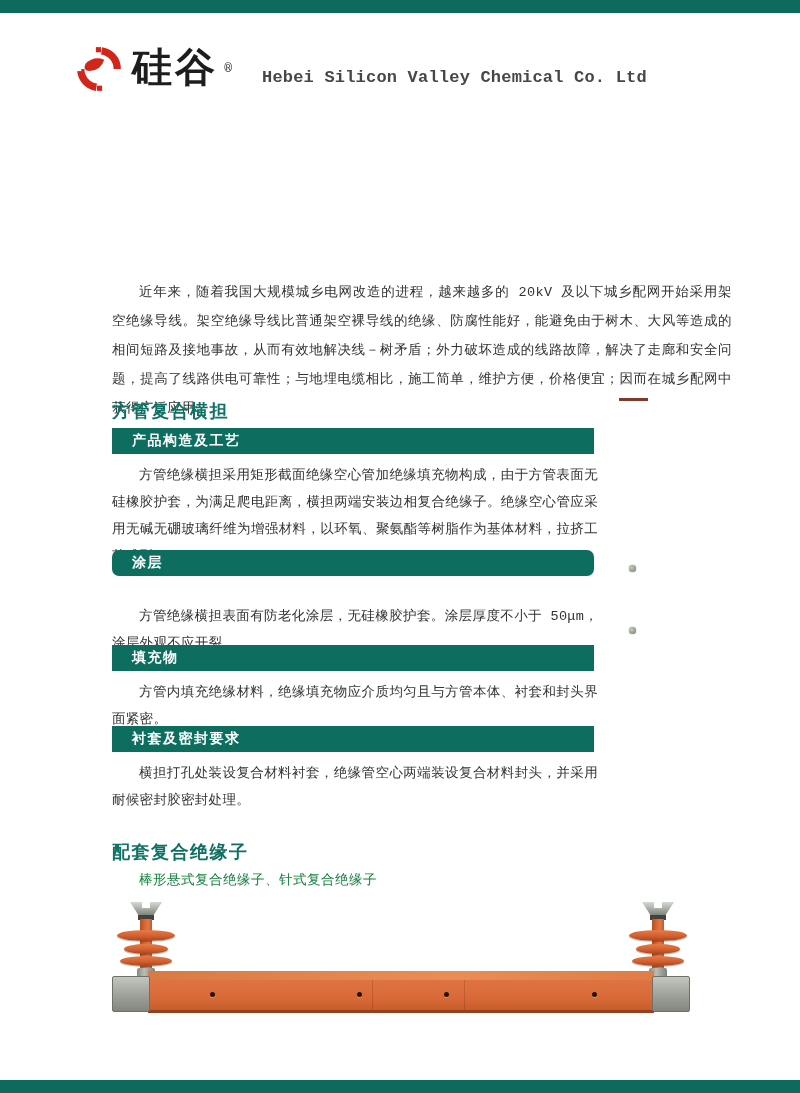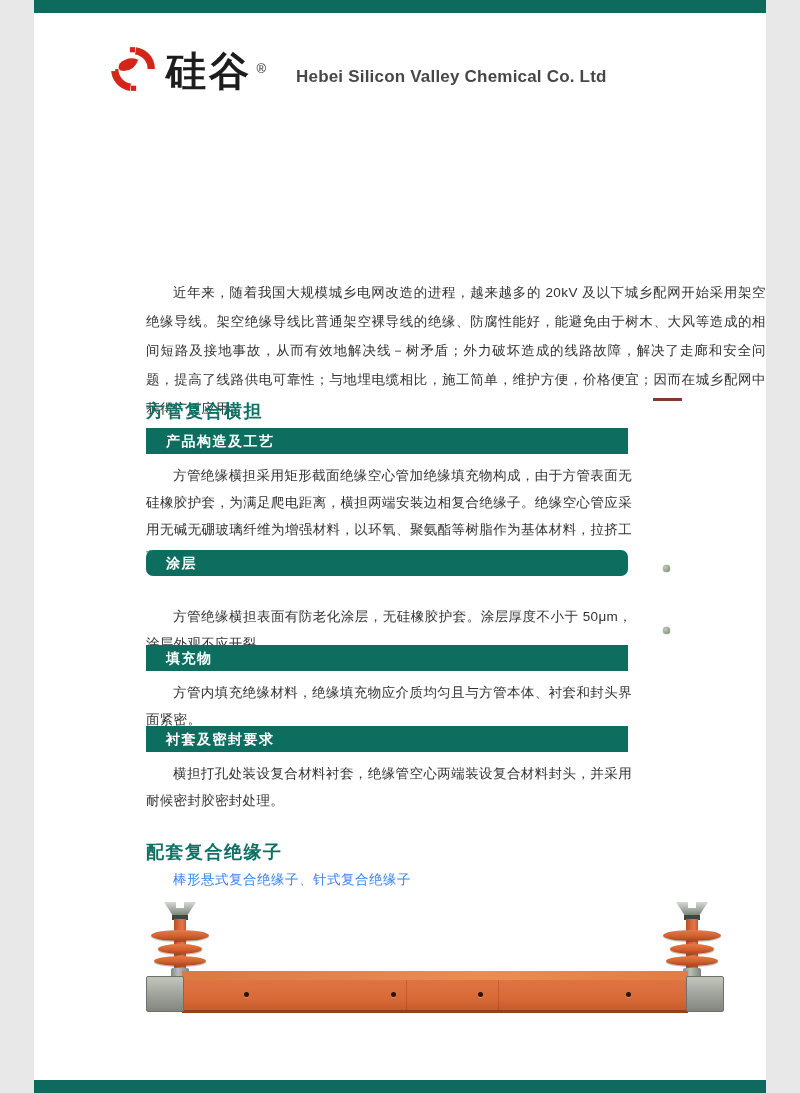--- a/index.html
+++ b/index.html
@@ -1,19 +1,19 @@
 <!DOCTYPE html>
 <html><head>
 <meta charset="utf-8">
 <style>
   html,body{margin:0;padding:0;background:#e8e8e8;}
   .page{
-    position:relative;width:732px;height:1093px;margin:0 auto;
+    position:relative;width:800px;height:1093px;margin:0 auto;
     background:#ffffff;overflow:hidden;
-    font-family:Liberation Sans, sans-serif;
+    font-family:Liberation Mono, monospace;
   }
   .edgebar{position:absolute;left:0;width:800px;height:13px;background:#0e6a5d;}
   .edgebar.top{top:0;}
   .edgebar.bottom{bottom:0;}
 
   
   .brand{position:absolute;left:74px;top:44px;display:flex;align-items:flex-end;}
   .logo-icon{width:50px;height:50px;flex:0 0 auto;}
   .logo-zh{position:relative;margin-left:8px;font-size:40px;font-weight:bold;
     color:#1d1d1d;line-height:46px;letter-spacing:3px;}
@@ -31,21 +31,21 @@
   .intro{position:absolute;left:112px;top:264px;width:620px;
     font-size:13.5px;line-height:29px;color:#333;text-align:justify;
     text-indent:2em;letter-spacing:0.4px;}
   .sec-heading{position:absolute;left:112px;font-size:18px;font-weight:bold;
     color:#0e7163;letter-spacing:1.5px;}
   .sub-bar{position:absolute;left:112px;width:482px;height:26px;box-sizing:border-box;
     background:#0d6e60;color:#ffffff;font-size:14px;font-weight:bold;
     line-height:26px;padding-left:20px;letter-spacing:1.5px;}
   .sub-body{position:absolute;left:112px;width:486px;font-size:13.5px;line-height:27px;
     color:#333;text-align:justify;text-indent:2em;letter-spacing:0.3px;}
-  .s2-body{position:absolute;left:112px;top:871px;font-size:13.5px;color:#3b82f6;
+  .s2-body{position:absolute;left:112px;top:871px;font-size:13.5px;color:#15803d;
     text-indent:2em;letter-spacing:0.5px;}
 
   
   .tube{position:absolute;left:619px;top:398px;width:29px;height:403px;
     background:linear-gradient(90deg,#8a4130 0%,#a5503d 14%,#aa5440 55%,#b5male 0,#b86a50 80%,#c98668 93%,#ad5840 100%);
     border-top:3px solid #7e3b2c;box-sizing:border-box;}
   .tube-bolt{position:absolute;left:10px;width:7px;height:7px;border-radius:50%;
     background:radial-gradient(circle at 35% 35%,#c2cdbc,#8a987f 70%,#5f6b58);
     box-shadow:0 0 1px #3c3c3c;}
   .tube-bolt.b1{top:164px;}

